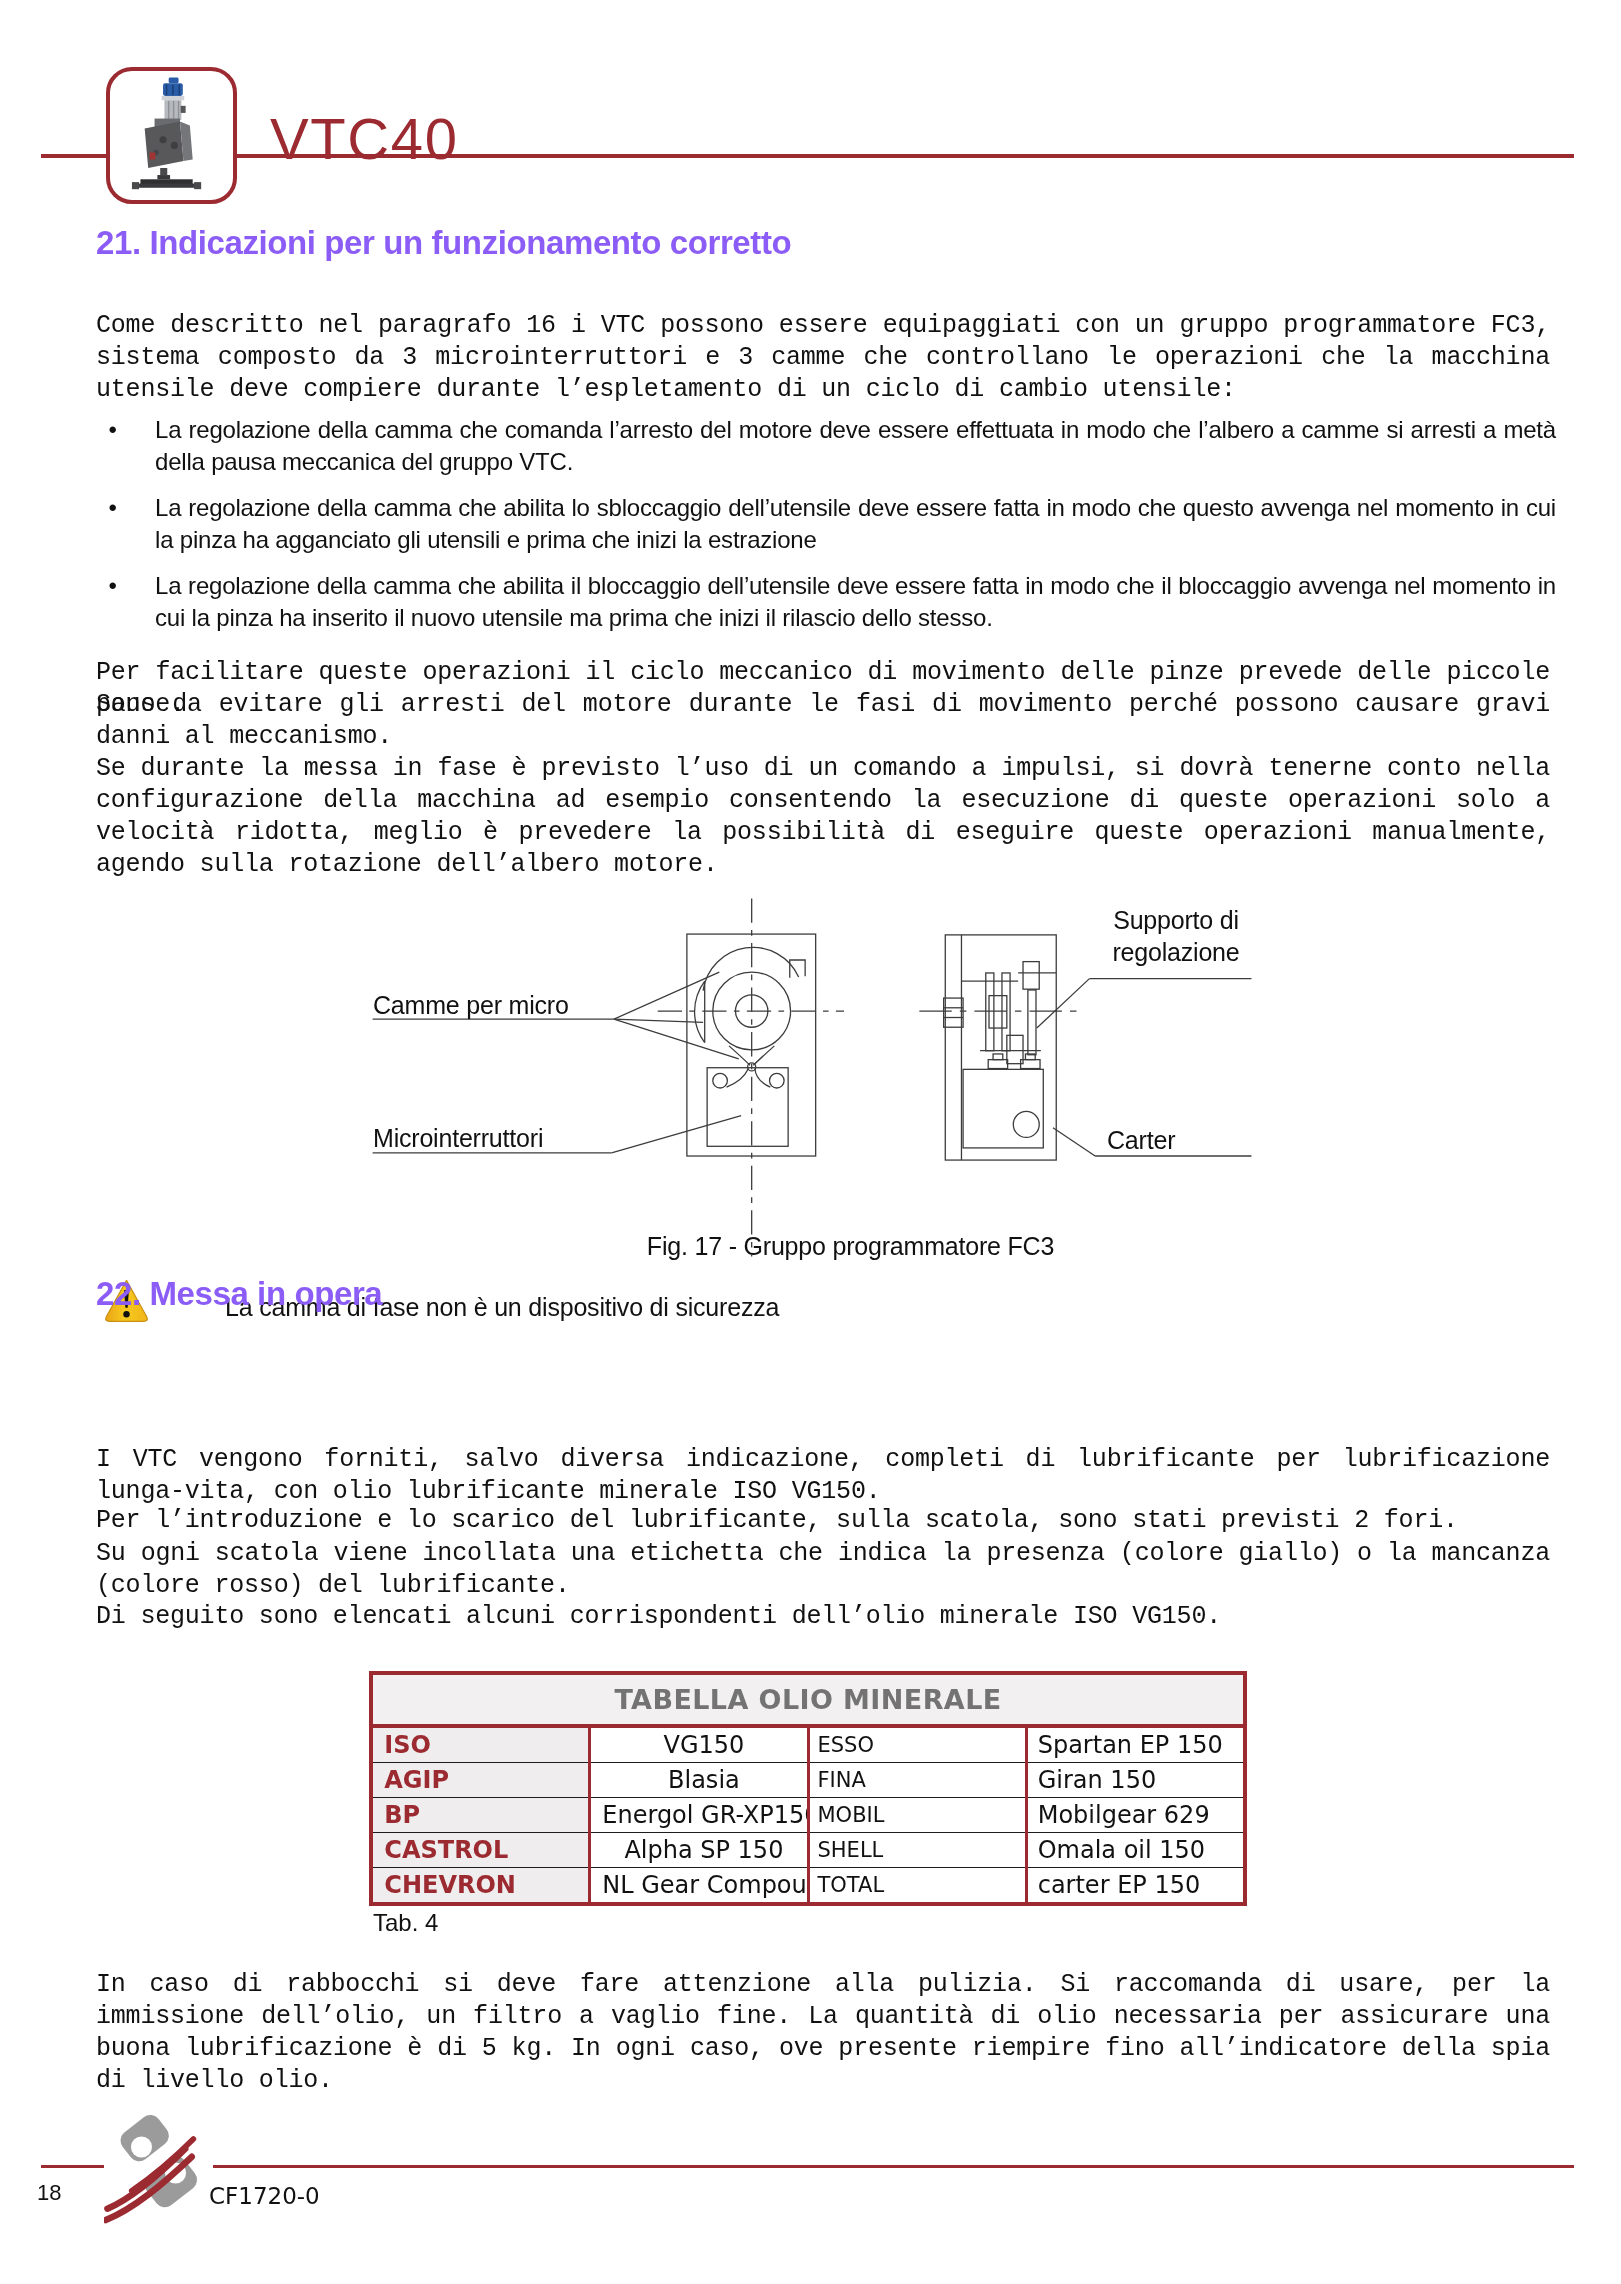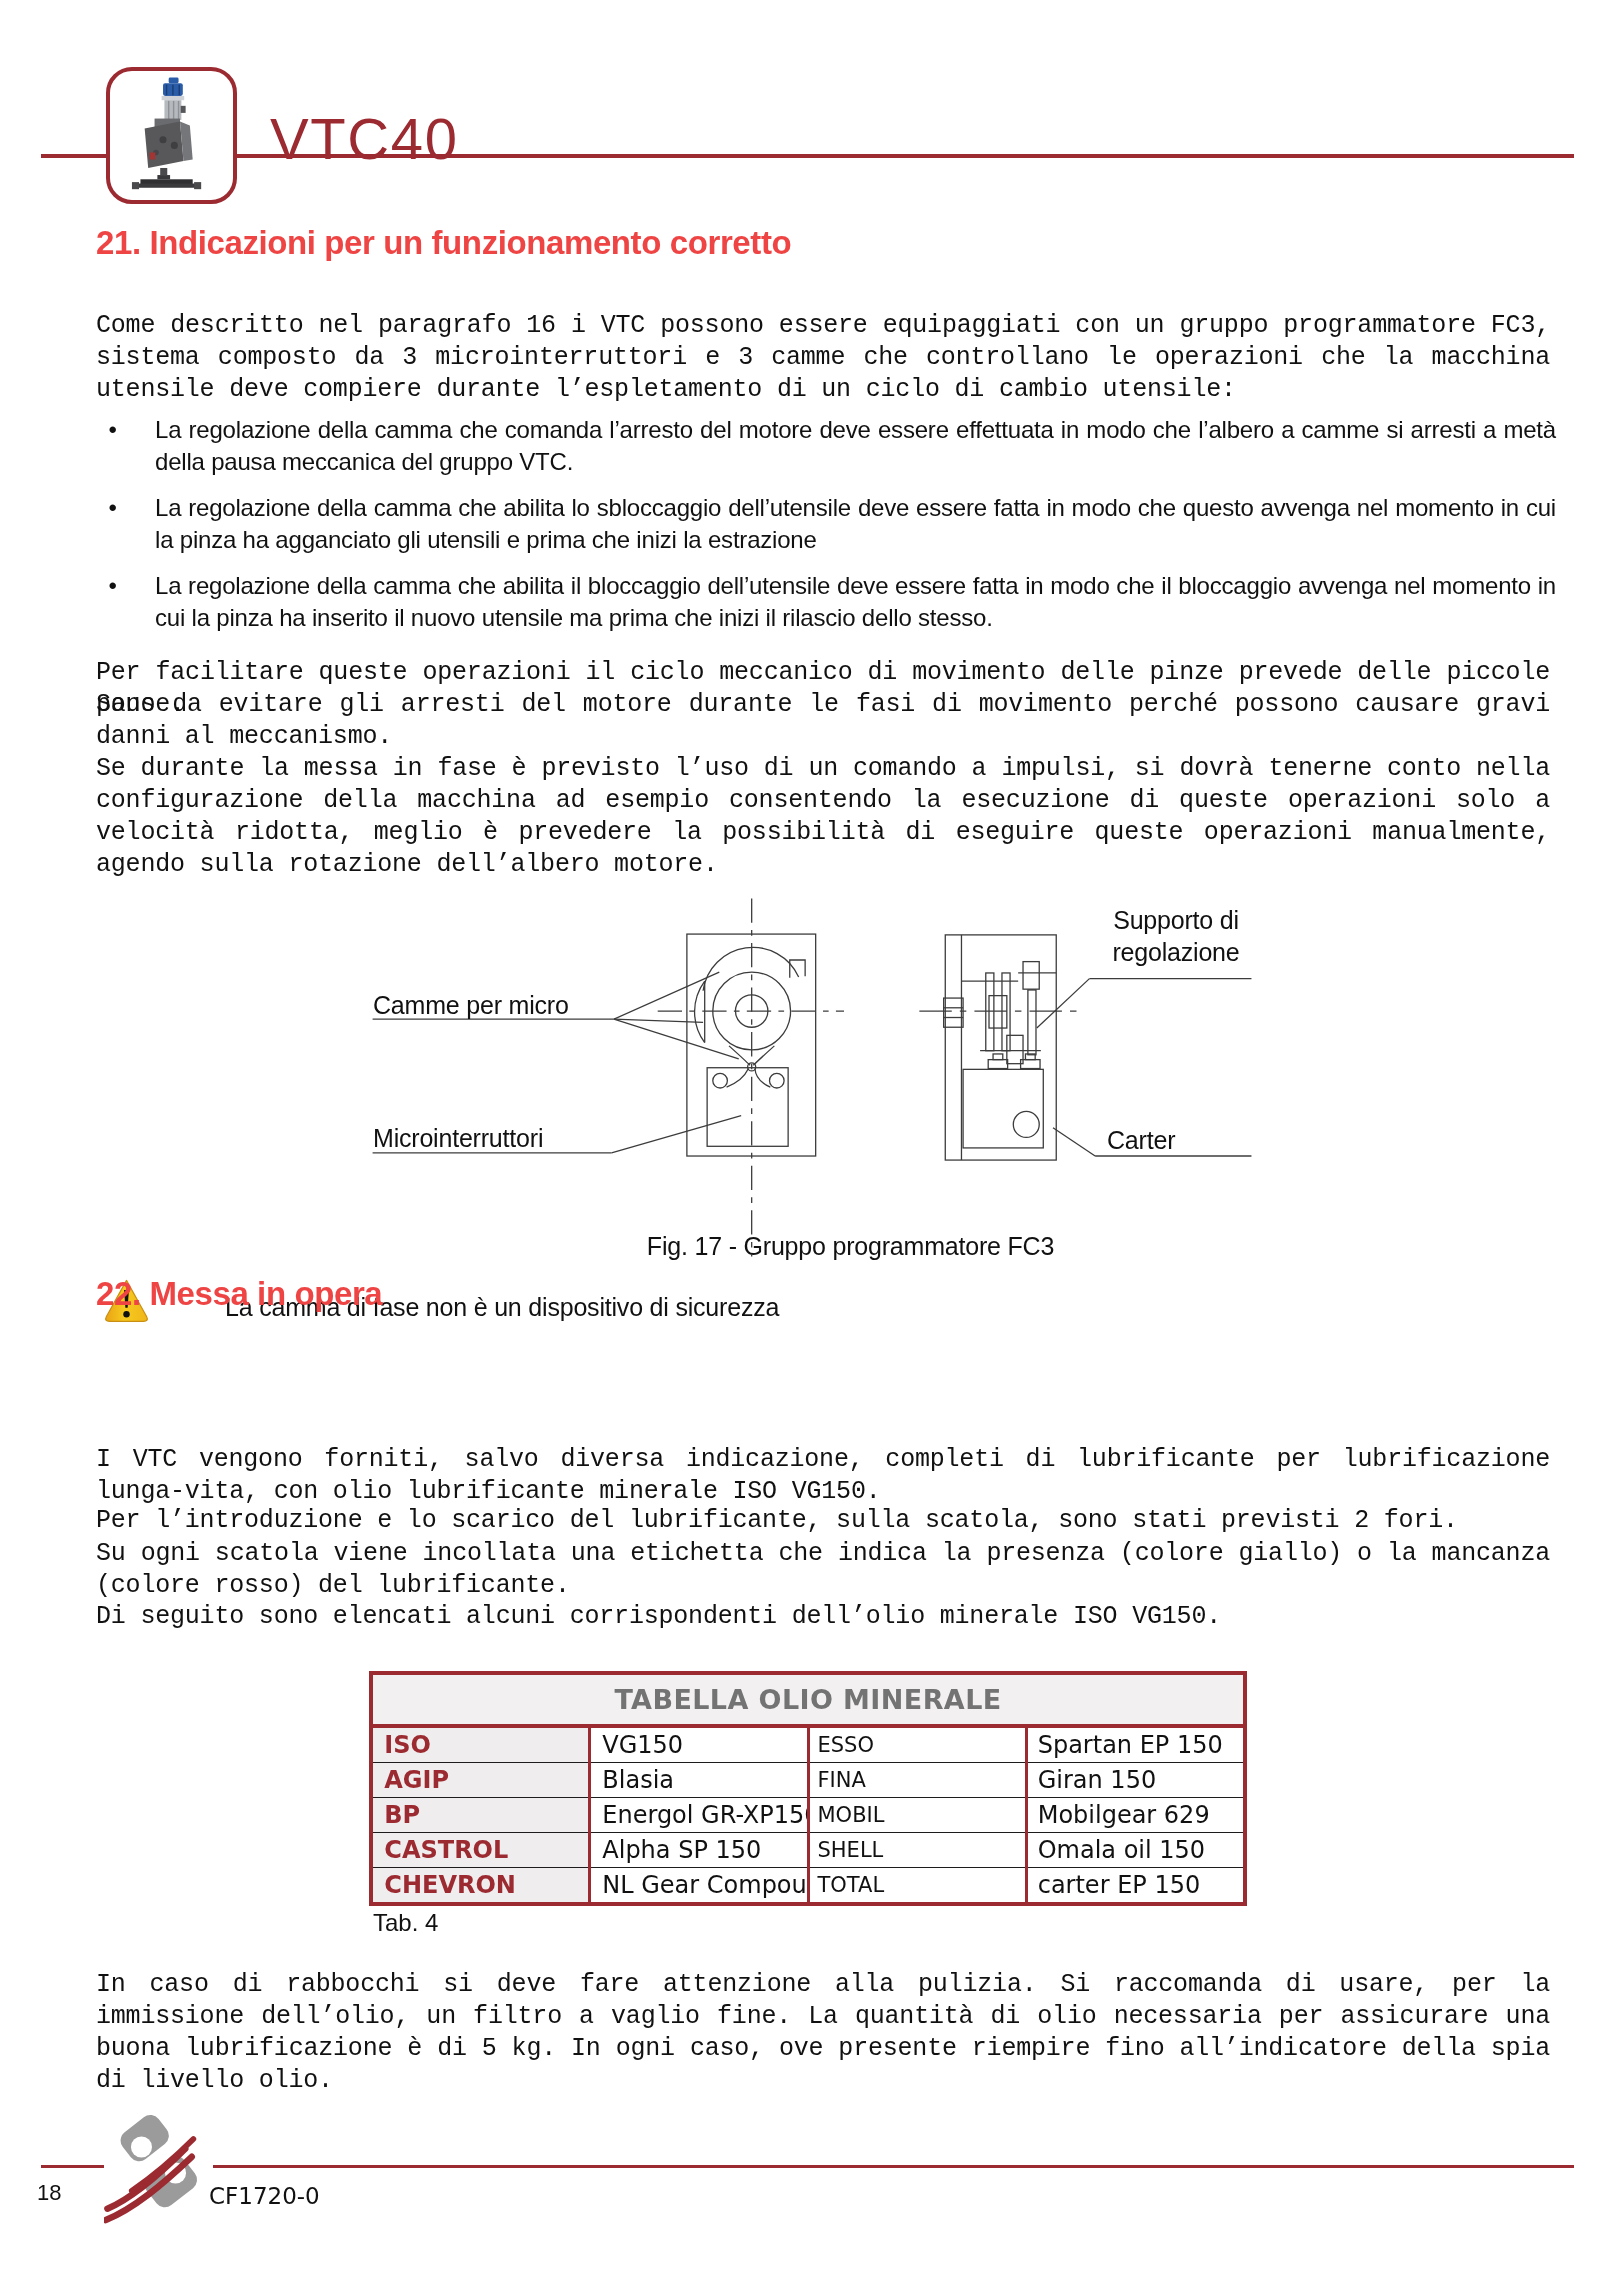--- a/index.html
+++ b/index.html
@@ -10,21 +10,21 @@
   .abs{position:absolute;}
   
   .hdr-line{left:41px;top:154px;width:1533px;height:4px;background:#9c2a31;}
   .logo-box{
     left:106px;top:67px;width:131px;height:137px;background:#fff;
     border:4.9px solid #9c2a31;border-radius:26px;box-sizing:border-box;
     display:flex;align-items:center;justify-content:center;
   }
   .doc-title{left:270px;top:105px;font-size:58px;color:#9c2a31;letter-spacing:1.6px;font-weight:400;}
   
-  .h1{left:96px;font-size:33px;font-weight:bold;color:#ef4444;letter-spacing:-0.4px;}
+  .h1{left:96px;font-size:33px;font-weight:bold;color:#8b5cf6;letter-spacing:-0.4px;}
   .para{left:96px;width:1454px;font-size:25px;line-height:32px;text-align:justify;letter-spacing:-0.2px;font-family:Liberation Mono, monospace;}
   ul.bullets{left:96px;width:1454px;margin:6px;padding:0;list-style:none;}
   ul.bullets li{
     position:relative;padding-left:53px;margin-bottom:13.8px;
     font-size:24px;line-height:32px;text-align:justify;letter-spacing:-0.2px;box-sizing:border-box;
   }
   ul.bullets li::before{content:"\2022";position:absolute;left:6.5px;top:0;font-size:24px;}
   
   .fig-svg{left:324px;top:895px;}
   .fig-label{font-size:25px;letter-spacing:-0.2px;white-space:nowrap;}
@@ -38,21 +38,21 @@
     left:369px;top:1671px;width:878px;border-collapse:collapse;position:absolute;
     font-family:"DejaVu Sans",sans-serif;table-layout:fixed;
   }
   table.oil th{
     background:#f2f0f0;color:#737373;font-size:27px;font-weight:bold;
     height:47px;text-align:center;border:4px solid #9c2a31;letter-spacing:0.4px;
   }
   table.oil td{height:32px;border-top:1.6px solid #1c1c1c;border-bottom:1.6px solid #1c1c1c;overflow:hidden;white-space:nowrap;margin-top:20px;}
   table.oil td.c0{width:184px;background:#efeded;color:#9c2a31;font-weight:bold;font-size:24px;
     border-left:4px solid #9c2a31;border-right:3.2px solid #9c2a31;padding-left:11.3px;}
-  table.oil td.c1{width:322px;font-size:24px;padding-left:11.3px;border-right:3.2px solid #9c2a31;}
+  table.oil td.c1{width:322px;font-size:24px;padding-left:11.3px;border-right:3.2px solid #9c2a31;text-align:center;}
   table.oil td.c2{width:110px;font-size:21px;padding-left:8px;border-right:3.2px solid #9c2a31;}
   table.oil td.c3{width:227px;font-size:24px;padding-left:9.7px;border-right:4px solid #9c2a31;}
   table.oil tr:last-child td{border-bottom:4px solid #9c2a31;}
   .tab-caption{left:373px;top:1909px;font-size:24px;}
   
   .ftr-line{left:41px;top:2165px;width:1533px;height:3.2px;background:#9c2a31;}
   .ftr-logo{left:104px;top:2113px;background:#fff;}
   .page-num{left:37px;top:2180px;font-size:22px;}
   .doc-code{left:209px;top:2183px;font-size:23px;font-family:"DejaVu Sans",sans-serif;}
   svg{display:block;}

